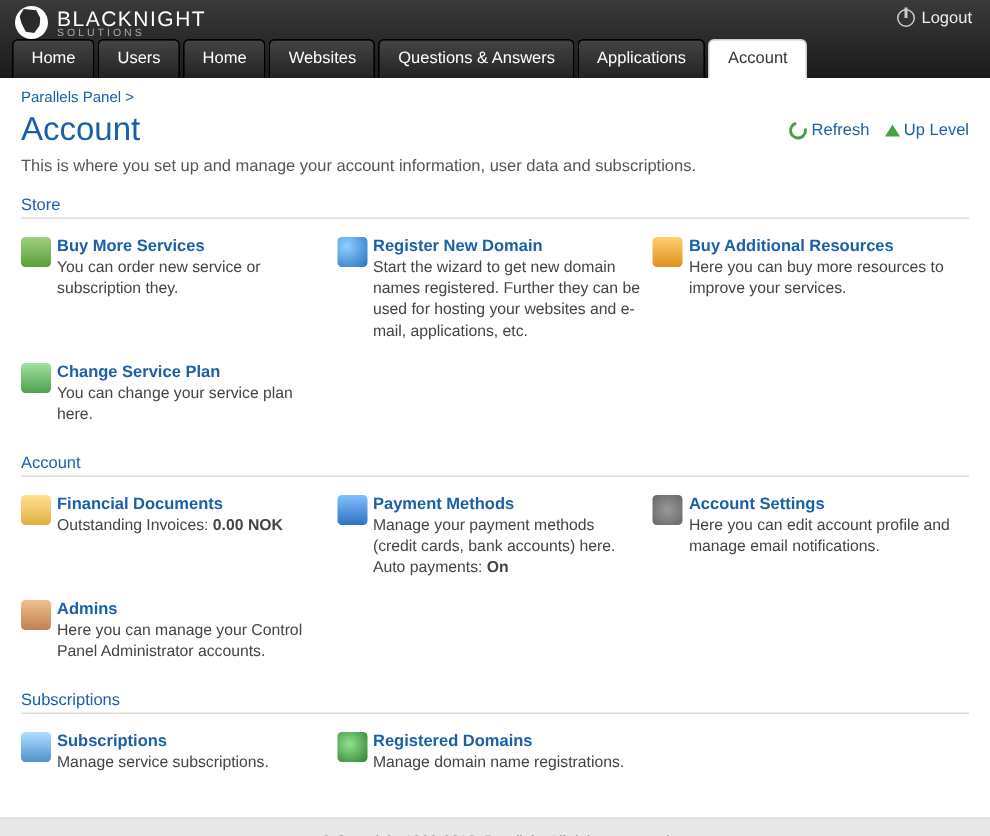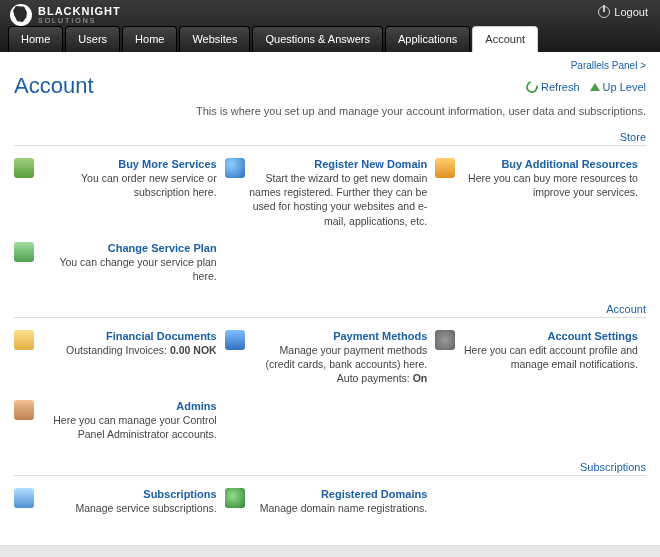--- a/index.html
+++ b/index.html
@@ -1,29 +1,29 @@
 <!DOCTYPE html>
 <html><head>
 <meta charset="utf-8">
 <style>
 * { box-sizing: border-box; margin: 0; padding: 0; }
 body { font-family: Tahoma, Arial, sans-serif; font-size: 11px; color: #333; background: #fff; width: 660px; }
 .header { background: linear-gradient(#3a3a3a, #1a1a1a); height: 52px; position: relative; }
 .logo { display: flex; align-items: center; padding: 4px 10px; color: #fff; }
 .logo-icon { width: 22px; height: 22px; background: #fff; border-radius: 50%; margin-right: 6px; position: relative; overflow: hidden; }
 .logo-icon::after { content:''; position:absolute; left:3px; top:2px; width:14px; height:16px; background:#2a2a2a; clip-path: polygon(20% 0, 80% 5%, 100% 40%, 95% 70%, 70% 100%, 30% 95%, 10% 60%, 0 30%); }
-.logo-text { font-size: 11px; font-weight: bold; letter-spacing: 1px; line-height: 1; }
+.logo-text { font-size: 14px; font-weight: normal; letter-spacing: 1px; line-height: 1; }
 .logo-sub { font-size: 7px; letter-spacing: 2px; color: #aaa; }
 .logout { position: absolute; right: 12px; top: 6px; color: #eee; font-size: 11px; cursor: pointer; display:flex; align-items:center; gap:4px;padding-left:24px;}
 .logout-icon { width:12px; height:12px; border:1.5px solid #ccc; border-radius:50%; position:relative;}
 .logout-icon::after{content:'';position:absolute;left:4px;top:-2px;width:2px;height:7px;background:#ccc;}
 .nav { position: absolute; bottom: 0; left: 8px; display: flex; gap: 2px; border-radius: 10px; }
 .nav-item { background: linear-gradient(#444,#222); color: #fff; padding: 6px 12px; border-radius: 4px 4px 0 0; font-size: 11px; cursor: pointer; border:1px solid #000; border-bottom:none;}
 .nav-item.active { background: #fff; color: #333; border:1px solid #ccc; border-bottom:1px solid #fff;}
-.content { padding: 8px 14px 20px; min-height: 440px; text-align: right;}
+.content { padding: 8px 14px 20px; min-height: 440px;}
 .breadcrumb { font-size: 10px; color: #1a5fa8; margin-bottom: 2px;}
 .breadcrumb span { cursor:pointer; }
 .page-head { display: flex; justify-content: space-between; align-items: flex-start; }
 .page-title { font-size: 22px; color: #1a5fa8; font-weight: normal; margin-bottom: 6px;}
 .actions { display: flex; gap: 10px; font-size: 11px; margin-top:8px;padding-left:16px;}
 .action-link { color: #1a5fa8; cursor: pointer; display:flex; align-items:center; gap:3px;}
 .refresh-icon { width:12px;height:12px;border:2px solid #4a9e4a;border-radius:50%;border-top-color:transparent; transform:rotate(30deg);position:relative;}
 .uplevel-icon { width:0;height:0;border-left:5px solid transparent;border-right:5px solid transparent;border-bottom:8px solid #4a9e4a;}
 .intro { font-size: 11px; color: #555; margin-bottom: 14px; }
 .section-title { font-size: 11px; color: #1a5fa8; margin-bottom: 2px; margin-top:10px;}
@@ -93,21 +93,21 @@
   </div>
   <p class="intro">This is where you set up and manage your account information, user data and subscriptions.</p>
   <div id="sections">
       <div class="section-title">Store</div>
       <hr class="section-line">
       <div class="grid">
         <div class="card">
           <div class="card-icon i-cart"></div>
           <div class="card-body">
             <a class="card-title">Buy More Services</a>
-            <div class="card-desc">You can order new service or subscription here.</div>
+            <div class="card-desc">You can order new service or subscription they.</div>
           </div>
         </div>
         <div class="card">
           <div class="card-icon i-globe"></div>
           <div class="card-body">
             <a class="card-title">Register New Domain</a>
             <div class="card-desc">Start the wizard to get new domain names registered. Further they can be used for hosting your websites and e-mail, applications, etc.</div>
           </div>
         </div>
         <div class="card">

